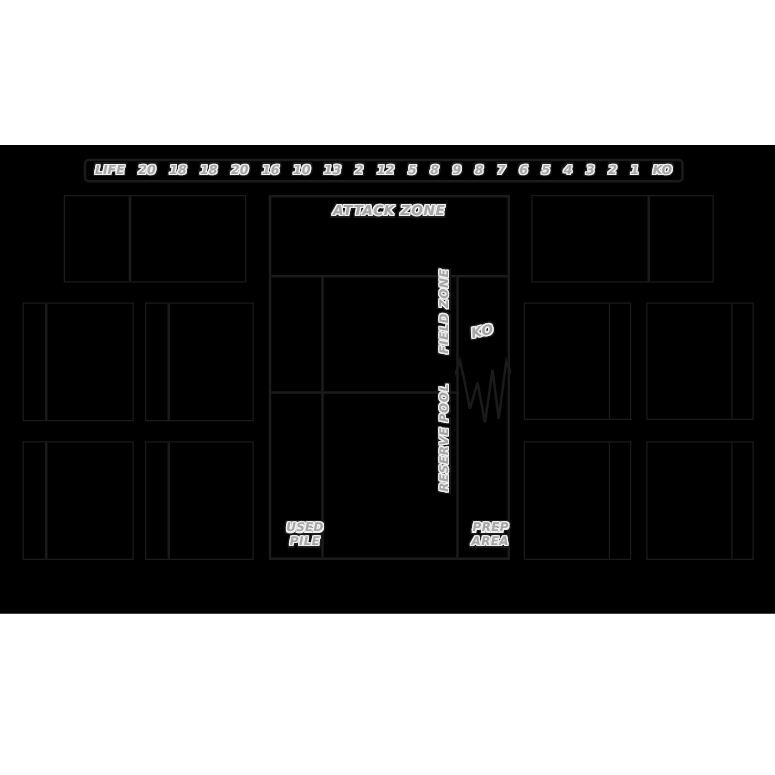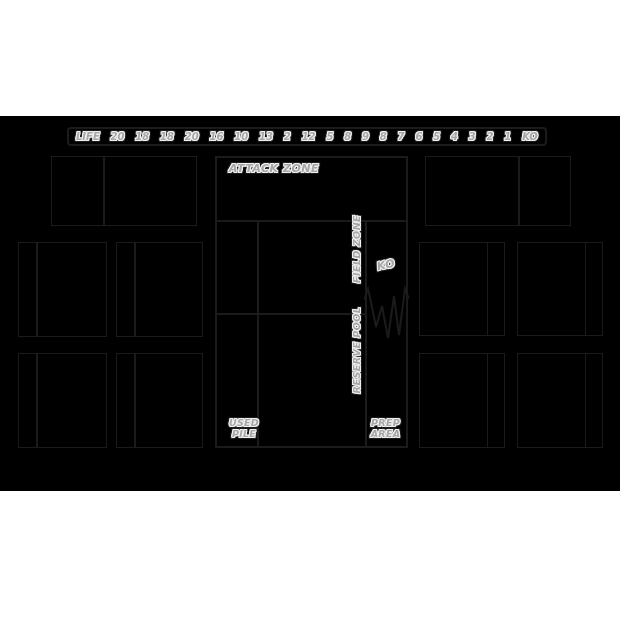--- a/index.html
+++ b/index.html
@@ -43,40 +43,40 @@
     width: 480px; height: 19px;
     border: 2px solid #1b1b1b; border-radius: 4px;
     box-sizing: border-box;
     display: flex; align-items: center; justify-content: space-between;
     padding: 0 7px;
     font-size: 10px;
   }
   .life-bar .bubble { letter-spacing: 0; }
   
   .play-area { left: 215px; top: 40px; width: 193px; height: 292px; }
-  .attack-label { position: absolute; top: 4px; left: 12px; right: 0; font-size: 11px; }
+  .attack-label { position: absolute; top: 4px; left: 0; right: 0; text-align: center; font-size: 11px; }
   .attack-hline { left: 0; top: 62px; width: 100%; height: 2px; }
   .usedpile-vline { left: 40px; top: 62px; width: 1.6px; height: calc(100% - 62px); }
   .fieldzone-vline { left: 148px; top: 62px; width: 1.6px; height: calc(100% - 62px); }
   .mid-hline { left: 0; top: 155px; width: 150px; height: 1.6px; }
   .rot { position: absolute; transform: translate(-50%, -50%) rotate(-90deg); font-size: 9.5px; }
   .fieldzone-label { left: 139px; top: 91px; }
   .reservepool-label { left: 139px; top: 192px; }
   .ko-label {
     position: absolute; left: 169px; top: 107px;
     transform: translate(-50%, -50%) rotate(-12deg);
     font-size: 11px;
   }
   .bottom-label {
     position: absolute; bottom: 6px;
     text-align: center; font-size: 9.5px; line-height: 1.15;
     white-space: normal; letter-spacing: 0.3px;
   }
   .usedpile-label { left: 1px; width: 52px; }
-  .preparea-label { left: 147px; width: 43px; }
+  .preparea-label { left: 147px; width: 43px; text-align: right; }
   .ko-burst { position: absolute; left: 147px; top: 126px; }
   
   .strip-left { left: 17px; top: 0; width: 1.5px; height: 100%; }
   .strip-right { right: 16px; top: 0; width: 1.5px; height: 100%; }
 </style>
 </head>
 <body>
 
 <div class="mat">
 

